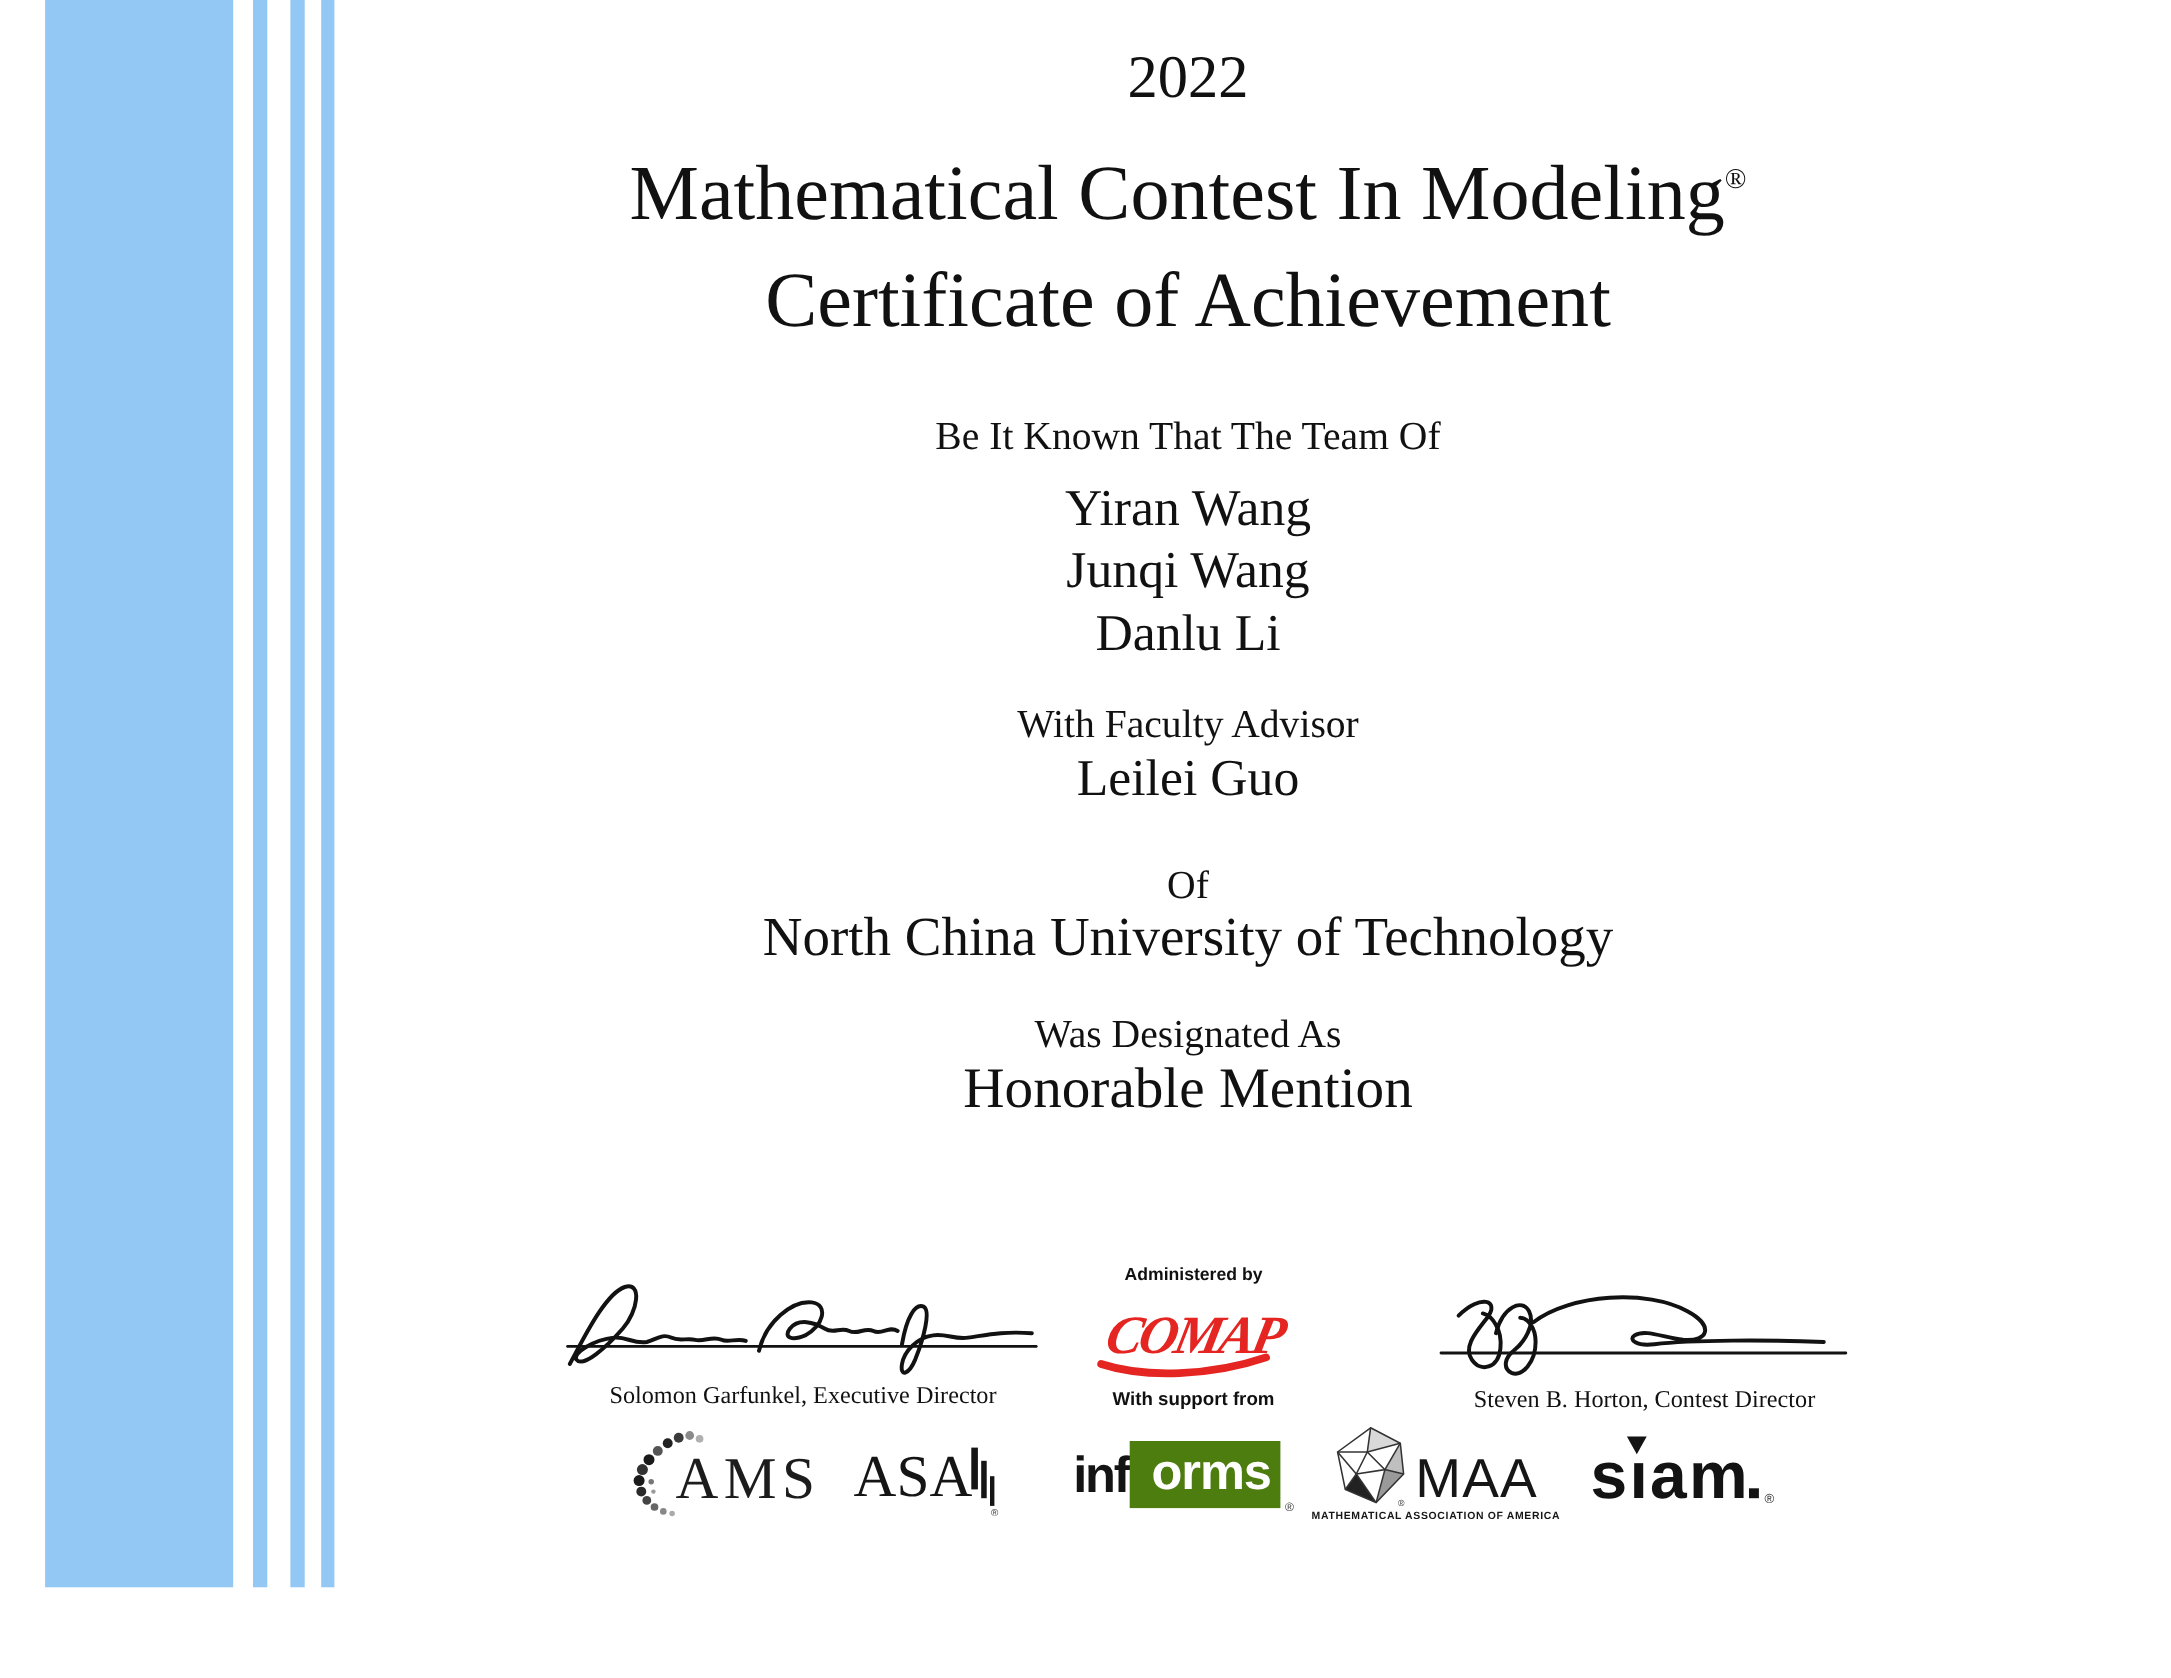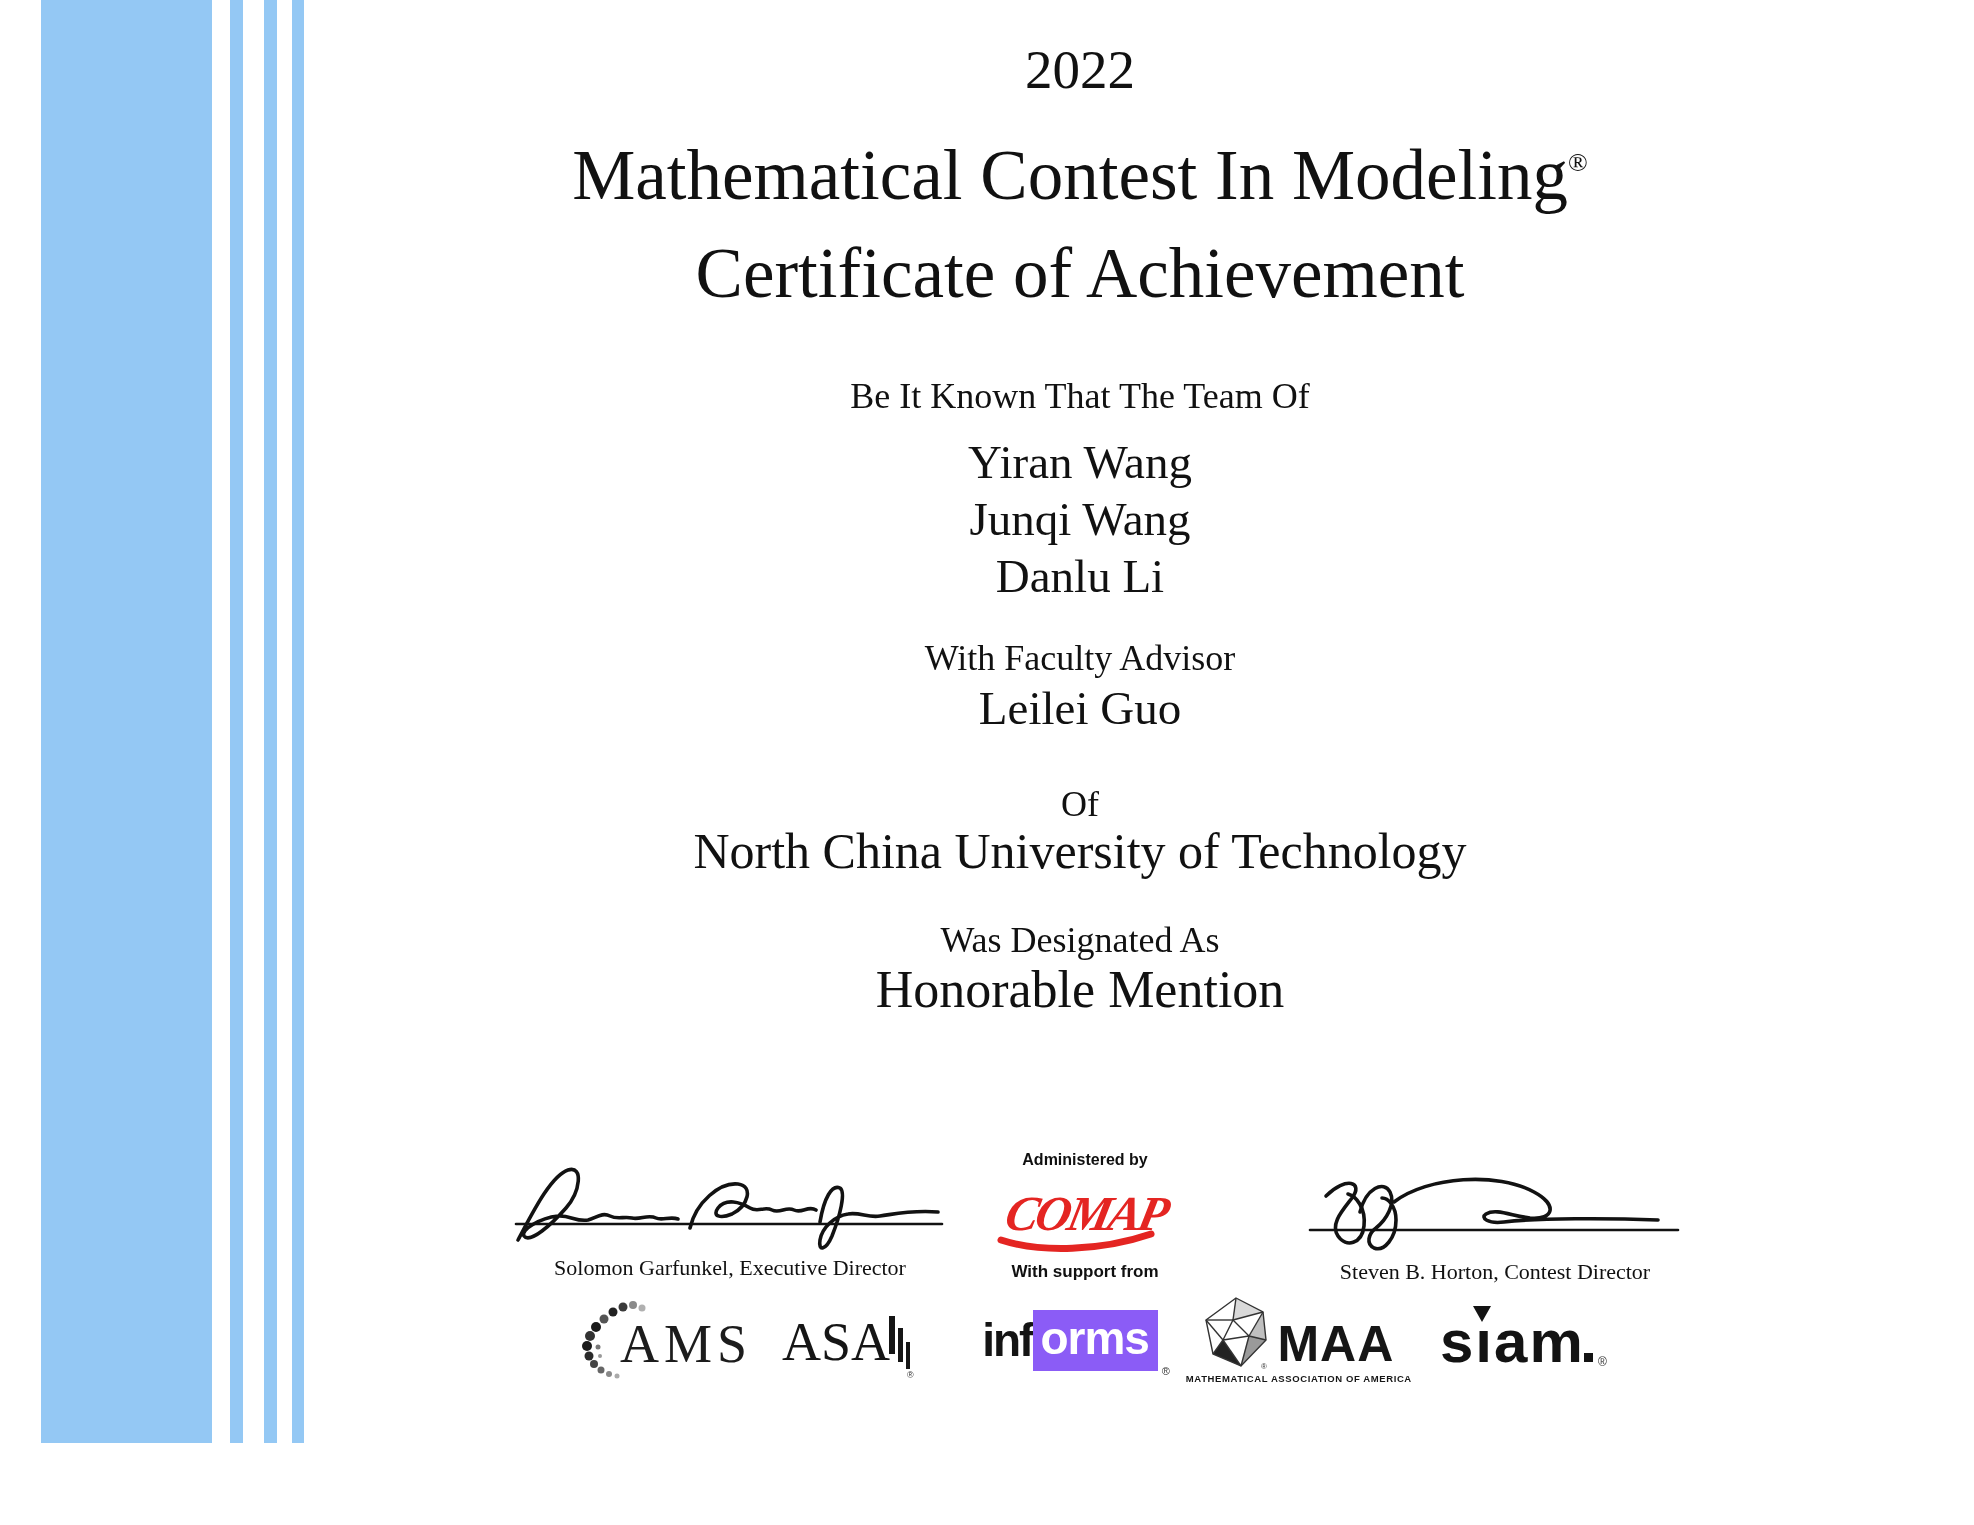--- a/index.html
+++ b/index.html
@@ -48,27 +48,27 @@
   .comap-wrap{margin:4px auto 2px;width:176px;height:84px;}
 
   
   .sponsors{position:absolute;left:186px;top:1296px;width:1788px;
             display:flex;justify-content:center;align-items:center;gap:28px;
             transform:translateX(14px);}
   .logo{display:flex;align-items:center;}
   .informs{position:relative;display:flex;align-items:center;
            font-family:"Liberation Sans", sans-serif;font-weight:bold;margin-left:36px;}
   .informs .inf{font-size:46px;letter-spacing:-2px;color:#141414;line-height:46px;}
-  .informs .orms-box{background:#8b5cf6;color:#ffffff;font-size:46px;line-height:46px;
-                     letter-spacing:-1px;padding:5px 9px 10px 7px;margin-left:1px;}
+  .informs .orms-box{background:#4d7c0f;color:#ffffff;font-size:46px;line-height:46px;
+                     letter-spacing:-1px;padding:5px 9px 10px 20px;margin-left:1px;}
   .informs .reg{position:absolute;right:-12px;bottom:-6px;font-size:11px;color:#333;
                 font-weight:normal;}
   .maa{display:flex;flex-direction:column;align-items:center;}
   .maa-top{display:flex;align-items:center;gap:8px;}
-  .maa-word{font-family:"Liberation Sans", sans-serif;font-weight:bold;font-size:50px;
+  .maa-word{font-family:"Liberation Sans", sans-serif;font-weight:normal;font-size:50px;
             line-height:50px;letter-spacing:1px;color:#161616;margin-top:21px;}
   .maa-caption{font-family:"Liberation Sans", sans-serif;font-weight:bold;font-size:9.5px;
                letter-spacing:0.6px;color:#161616;margin-top:3px;align-self:stretch;
                text-align:center;}
 </style>
 </head>
 <body>
 
 <div class="page">
 

